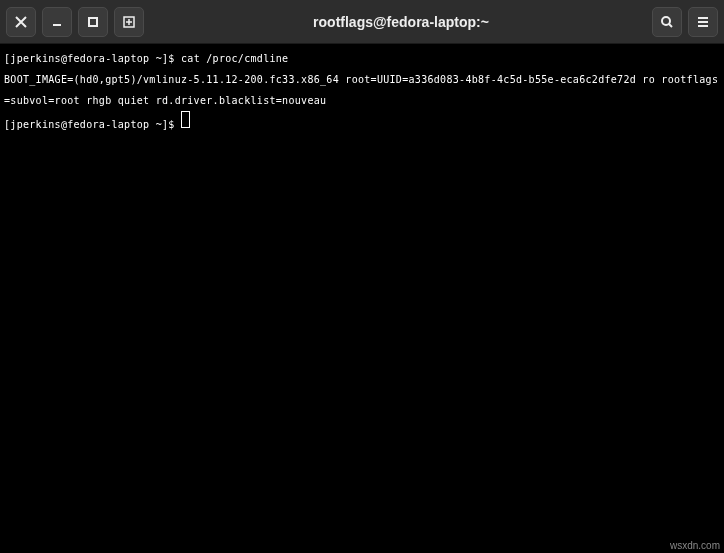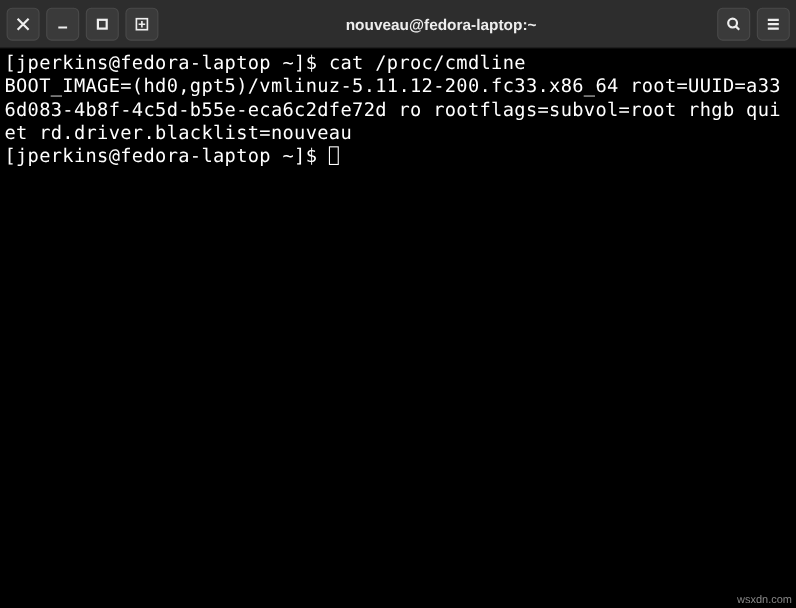--- a/index.html
+++ b/index.html
@@ -48,21 +48,21 @@
       color: #eee;
       font-weight: bold;
       font-size: 14px;
     }
     .right-btns {
       display: flex;
     }
     .terminal {
       padding: 4px 4px;
       font-family: "DejaVu Sans Mono", monospace;
-      font-size: 17px;
+      font-size: 10px;
       line-height: 21px;
       color: #fff;
       background: #000;
       height: calc(553px - 44px);
       white-space: pre-wrap;
       word-break: break-all;
       letter-spacing: 0.3px;
     }
     .prompt {
       color: #fff;
@@ -103,21 +103,21 @@
     <svg viewBox="0 0 14 14">
         <rect x="3" y="3" width="8" height="8" fill="none" stroke-width="2"></rect>
       </svg>
   </div>
   <div class="btn">
     <svg viewBox="0 0 14 14">
         <rect x="2" y="2" width="10" height="10" fill="none" stroke-width="1.5"></rect>
         <path d="M7 4 L7 10 M4 7 L10 7" stroke-width="1.5"></path>
       </svg>
   </div>
-  <div class="title">nouveau@fedora-laptop:~</div>
+  <div class="title">rootflags@fedora-laptop:~</div>
   <div class="right-btns">
     <div class="btn">
       <svg viewBox="0 0 14 14">
           <circle cx="6" cy="6" r="4" fill="none" stroke-width="2"></circle>
           <path d="M9 9 L12 12" stroke-width="2"></path>
         </svg>
     </div>
     <div class="btn" style="margin-right:0">
       <svg viewBox="0 0 14 14">
           <path d="M2 3 L12 3 M2 7 L12 7 M2 11 L12 11" stroke-width="2"></path>

